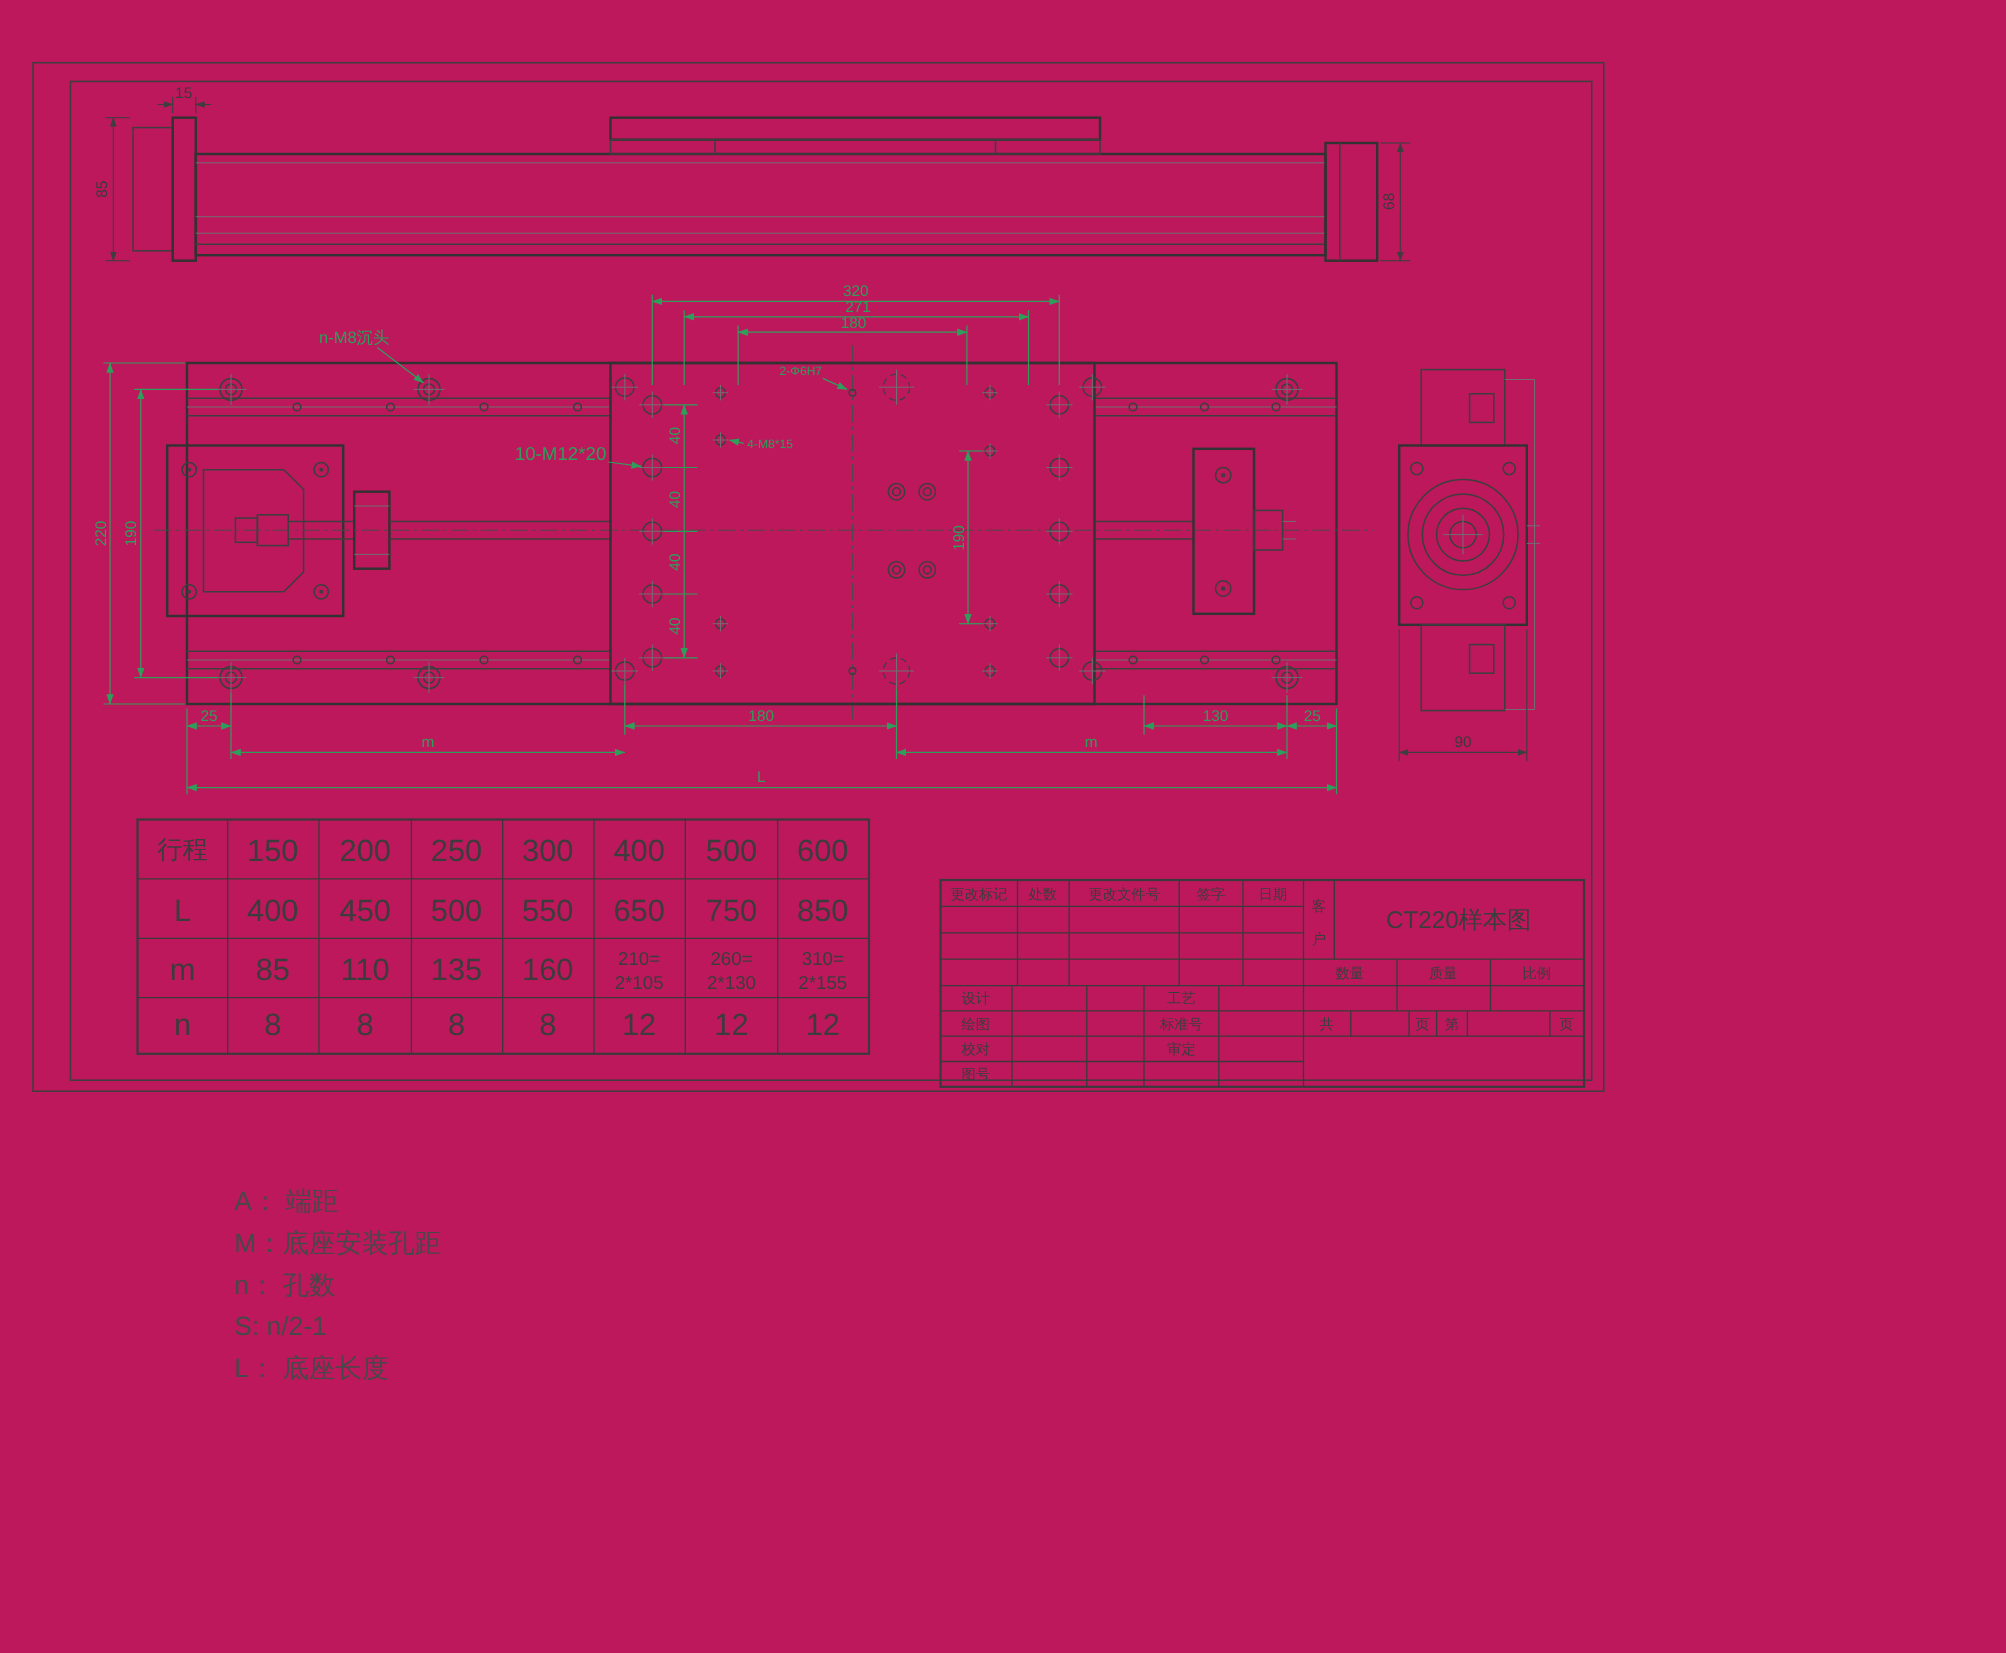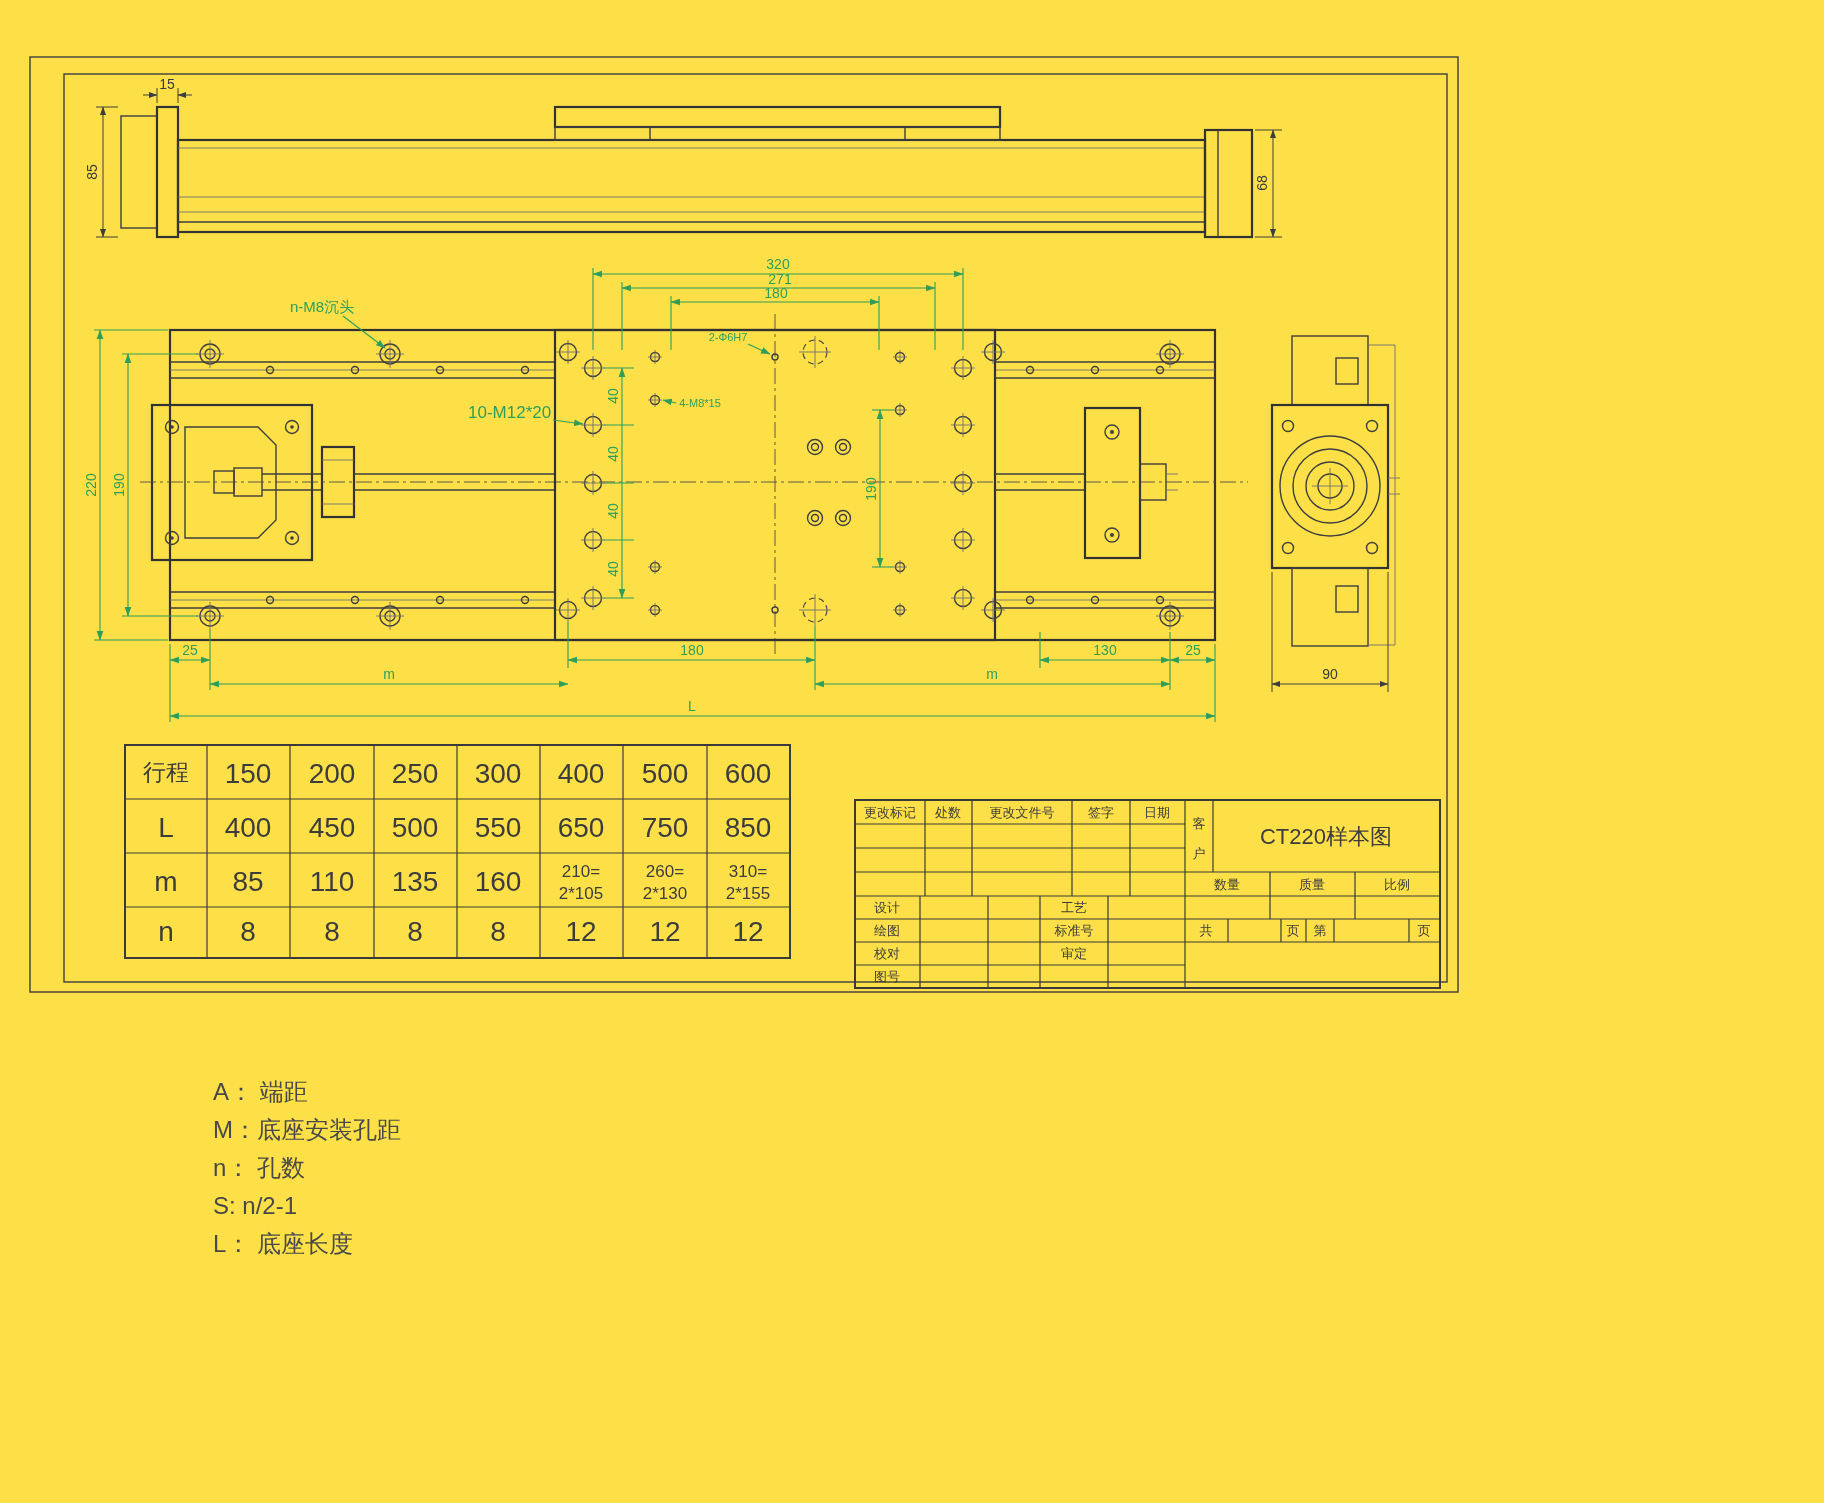--- a/index.html
+++ b/index.html
@@ -1,16 +1,16 @@
 <!DOCTYPE html>
 <html><head>
 <meta charset="utf-8">
 <style>
   html,body{margin:0;padding:0;background:#d9d9d6;}
-  .page{position:relative;width:1824px;height:1503px;background:#fde047;font-family:"Liberation Sans",sans-serif;overflow:hidden;}
+  .page{position:relative;width:1824px;height:1503px;background:#be185d;font-family:"Liberation Sans",sans-serif;overflow:hidden;}
   svg{position:absolute;left:0;top:0;}
   
   .ln{stroke:#3e3e3e;stroke-width:1.4;fill:none;}
   .lt{stroke:#323232;stroke-width:2.2;fill:none;}
   .lw{stroke:#6f6f6f;stroke-width:0.9;fill:none;}
   .dash{stroke:#3e3e3e;stroke-width:1.1;fill:none;stroke-dasharray:6 4;}
   .cl{stroke:#4a4a4a;stroke-width:0.9;fill:none;stroke-dasharray:16 4 3 4;}
   .grn{stroke:#2f9e5a;stroke-width:1.1;fill:none;}
   .dln{stroke:#3e3e3e;stroke-width:1;fill:none;}
   .tbl{stroke:#3a3a3a;stroke-width:1.2;fill:none;}

